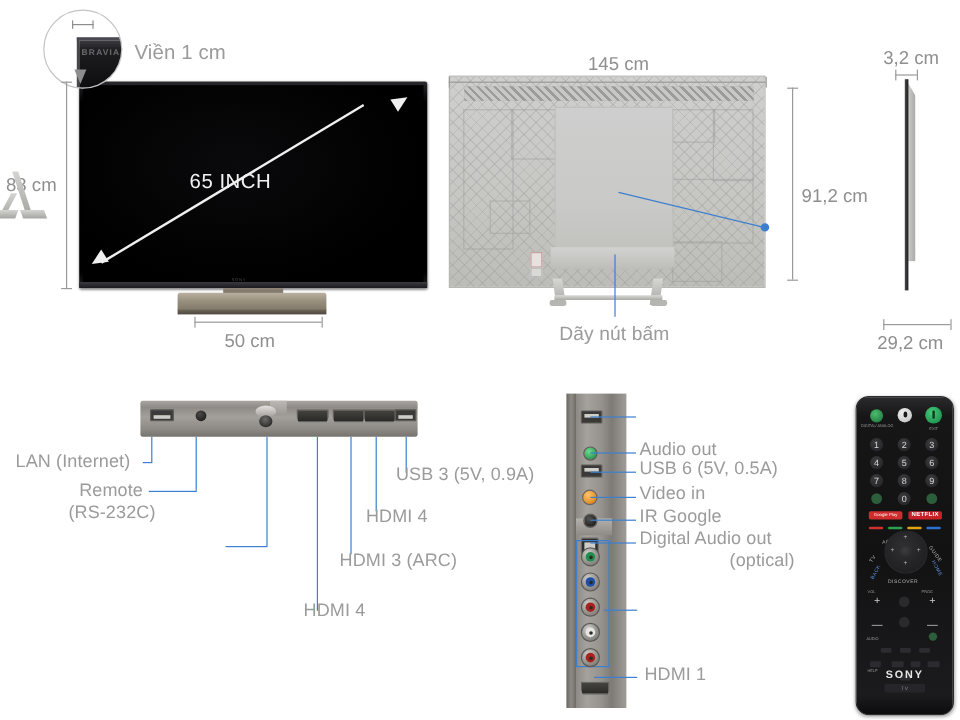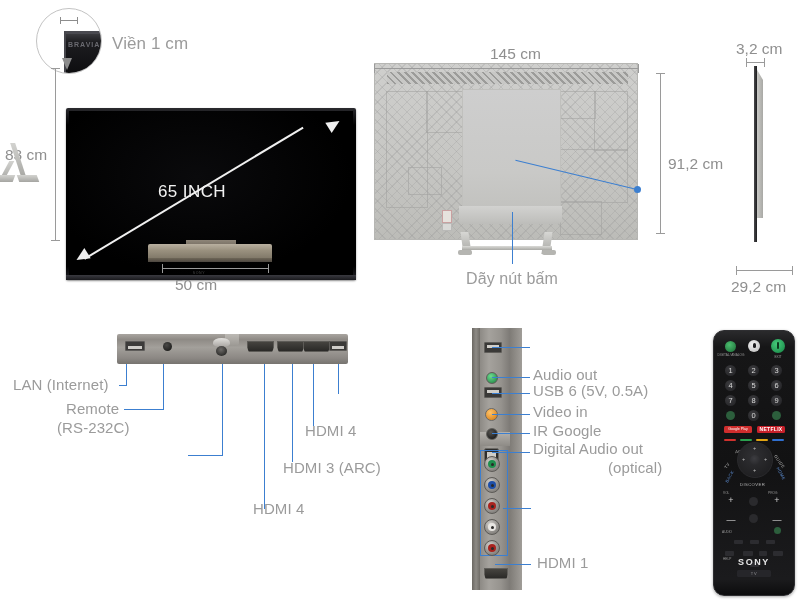--- a/index.html
+++ b/index.html
@@ -13,21 +13,21 @@
   .hline{height:1px;}
   .vline{width:1px;}
   .dimline{position:absolute;background:#9a9a9a;}
   .dimh{height:1px;}
   .dimv{width:1px;}
   .cap{position:absolute;background:#9a9a9a;}
   .caph{width:1px;height:9px;}
   .capv{height:1px;width:9px;}
 
   
-  #tv-front{position:absolute;left:66px;top:68px;width:290px;height:172px;margin-top:40px;}
+  #tv-front{position:absolute;left:66px;top:68px;width:290px;height:172px;}
   #tv-front .bezel{position:absolute;inset:0;background:
       linear-gradient(180deg,#2b2b2f 0%,#18181b 4%,#000 10%,#000 92%,#222228 100%);
       border-radius:2px;box-shadow:0 1px 2px rgba(0,0,0,.45);}
   #tv-front .screen{position:absolute;left:3px;top:3px;right:3px;bottom:4px;
       background:radial-gradient(ellipse at 45% 40%,#0a0a0c 0%,#000 70%);}
   #tv-front .botbar{position:absolute;left:0;right:0;bottom:0;height:5px;
       background:linear-gradient(180deg,#3a3a40,#1b1b1f);}
   .inchlabel{position:absolute;color:#f2f2f2;font-size:17px;letter-spacing:.4px;}
   .diag{position:absolute;height:2px;background:#f0f0f0;transform-origin:0 0;}
   .arrowh{position:absolute;width:0;height:0;}
@@ -207,21 +207,21 @@
   <div class="lbl" style="left:112px;top:34px;font-size:17px;">Viền 1 cm</div>
 
   <div class="dimline dimv" style="left:55px;top:68px;height:172px;"></div>
   <div class="cap capv" style="left:51px;top:68px;"></div>
   <div class="cap capv" style="left:51px;top:240px;"></div>
   <div class="dimtxt" style="left:5px;top:146px;">83 cm</div>
 
   <div class="dimline dimh" style="left:162px;top:268px;width:106px;"></div>
   <div class="cap caph" style="left:162px;top:264px;"></div>
   <div class="cap caph" style="left:268px;top:264px;"></div>
-  <div class="dimtxt" style="left:175px;top:276px;">50 cm</div>
+  <div class="dimtxt" style="left:187px;top:276px;">50 cm</div>
 
   <div id="tv-back">
     <div class="body"></div>
     <div class="vent"></div>
     <div class="blk" style="left:12px;top:28px;width:40px;height:115px;"></div>
     <div class="blk" style="left:52px;top:28px;width:36px;height:40px;"></div>
     <div class="blk" style="left:186px;top:28px;width:34px;height:26px;"></div>
     <div class="blk" style="left:220px;top:28px;width:32px;height:58px;"></div>
     <div class="blk" style="left:186px;top:86px;width:66px;height:52px;"></div>
     <div class="blk" style="left:34px;top:104px;width:32px;height:26px;"></div>
@@ -301,20 +301,21 @@
   <div class="line vline" style="left:264px;top:364px;height:145px;"></div>
   <div class="lbl" style="left:253px;top:500px;">HDMI 4</div>
 
   <div class="line vline" style="left:292px;top:364px;height:98px;"></div>
   <div class="lbl" style="left:283px;top:459px;">HDMI 3 (ARC)</div>
 
   <div class="line vline" style="left:313px;top:364px;height:62px;"></div>
   <div class="lbl" style="left:305px;top:422px;">HDMI 4</div>
 
   <div class="line vline" style="left:338px;top:364px;height:30px;"></div>
+  <div class="lbl" style="left:330px;top:387px;">USB 3 (5V, 0.9A)</div>
 
   <div id="ports-right">
     <div id="pr-edge"></div>
     <div id="pr-face"></div>
     <div id="pr-right"></div>
     <div id="pr-step"></div>
 
     <div class="pr-port pr-usb" style="left:12px;top:14px;"></div>
     <div class="pr-port pr-green" style="left:14px;top:44px;"></div>
     <div class="pr-port pr-usb" style="left:12px;top:59px;"></div>

